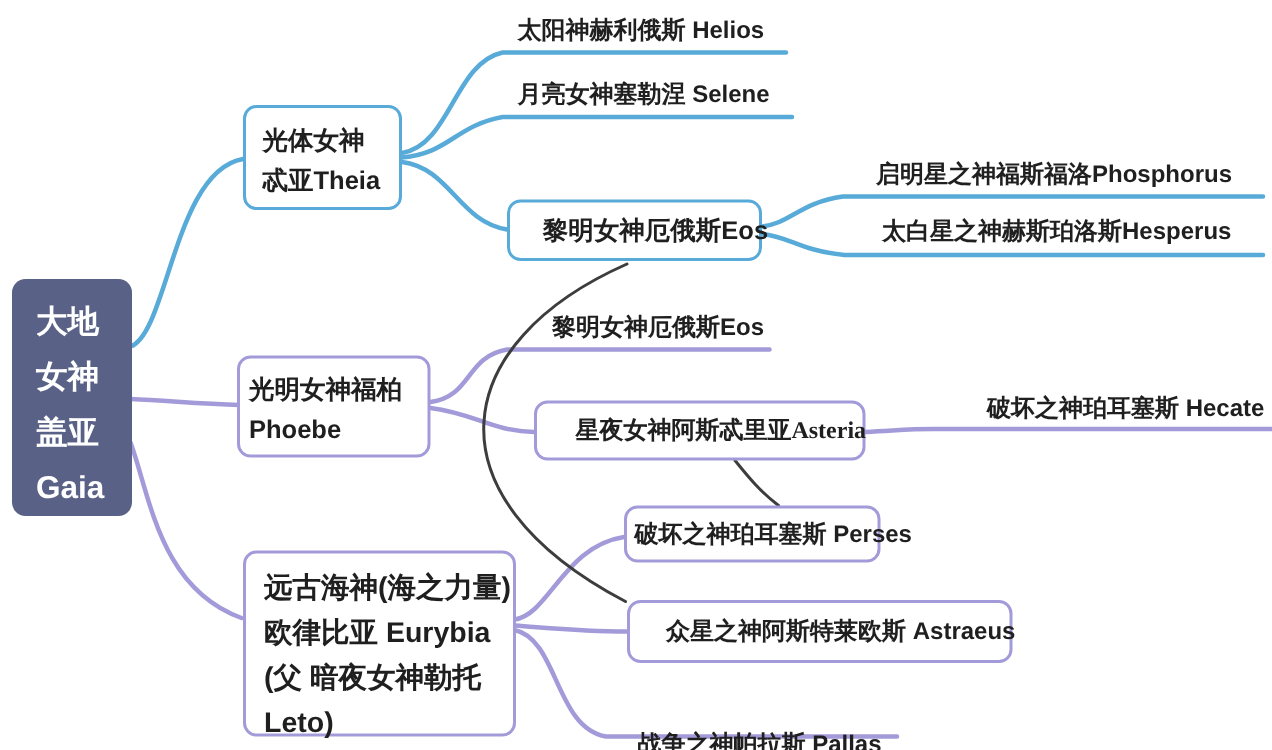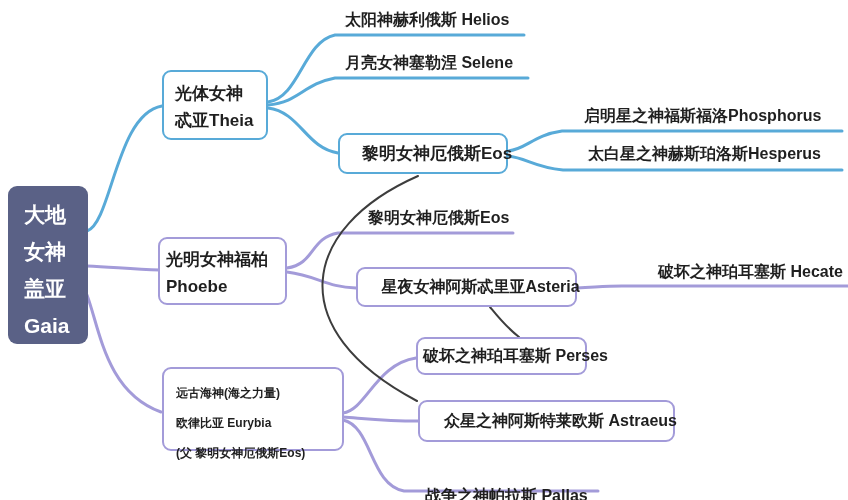--- a/index.html
+++ b/index.html
@@ -69,25 +69,25 @@
   <div class="leaf" style="left:345px;top:53px;">月亮女神塞勒涅 Selene</div>
   <div class="node box b-blue center" style="left:338px;top:133px;width:170px;height:41px;font-size:17px;">黎明女神厄俄斯Eos</div>
   <div class="leaf" style="left:584px;top:106px;text-align:center;">启明星之神福斯福洛Phosphorus</div>
   <div class="leaf" style="left:588px;top:144px;">太白星之神赫斯珀洛斯Hesperus</div>
 
   <div class="node box multi" style="left:158px;top:237px;width:129px;height:68px;padding:7px 0 0 6px;line-height:27px;">
     <div>光明女神福柏</div>
     <div>Phoebe</div>
   </div>
   <div class="leaf" style="left:368px;top:208px;">黎明女神厄俄斯Eos</div>
-  <div class="node box center" style="left:356px;top:267px;width:221px;height:40px;">星夜女神阿斯忒里亚Asteria</div>
+  <div class="node box center" style="left:356px;top:267px;width:221px;height:40px;font-family:Liberation Serif, serif;">星夜女神阿斯忒里亚Asteria</div>
   <div class="leaf" style="left:658px;top:262px;">破坏之神珀耳塞斯 Hecate</div>
 
-  <div class="node box multi" style="left:162px;top:367px;width:182px;height:84px;padding:9px 0 0 12px;line-height:30px;font-size:12px;">
+  <div class="node box multi" style="left:162px;top:367px;width:182px;height:124px;padding:9px 0 0 12px;line-height:30px;font-size:19px;">
     <div>远古海神(海之力量)</div>
     <div>欧律比亚 Eurybia</div>
-    <div>(父 黎明女神厄俄斯Eos)</div>
+    <div>(父 暗夜女神勒托Leto)</div>
   </div>
   <div class="node box center" style="left:416px;top:337px;width:171px;height:38px;">破坏之神珀耳塞斯 Perses</div>
   <div class="node box center" style="left:418px;top:400px;width:257px;height:42px;">众星之神阿斯特莱欧斯 Astraeus</div>
   <div class="leaf" style="left:425px;top:468px;margin-top:18px;">战争之神帕拉斯 Pallas</div>
 
 </div>
 
 </body></html>

